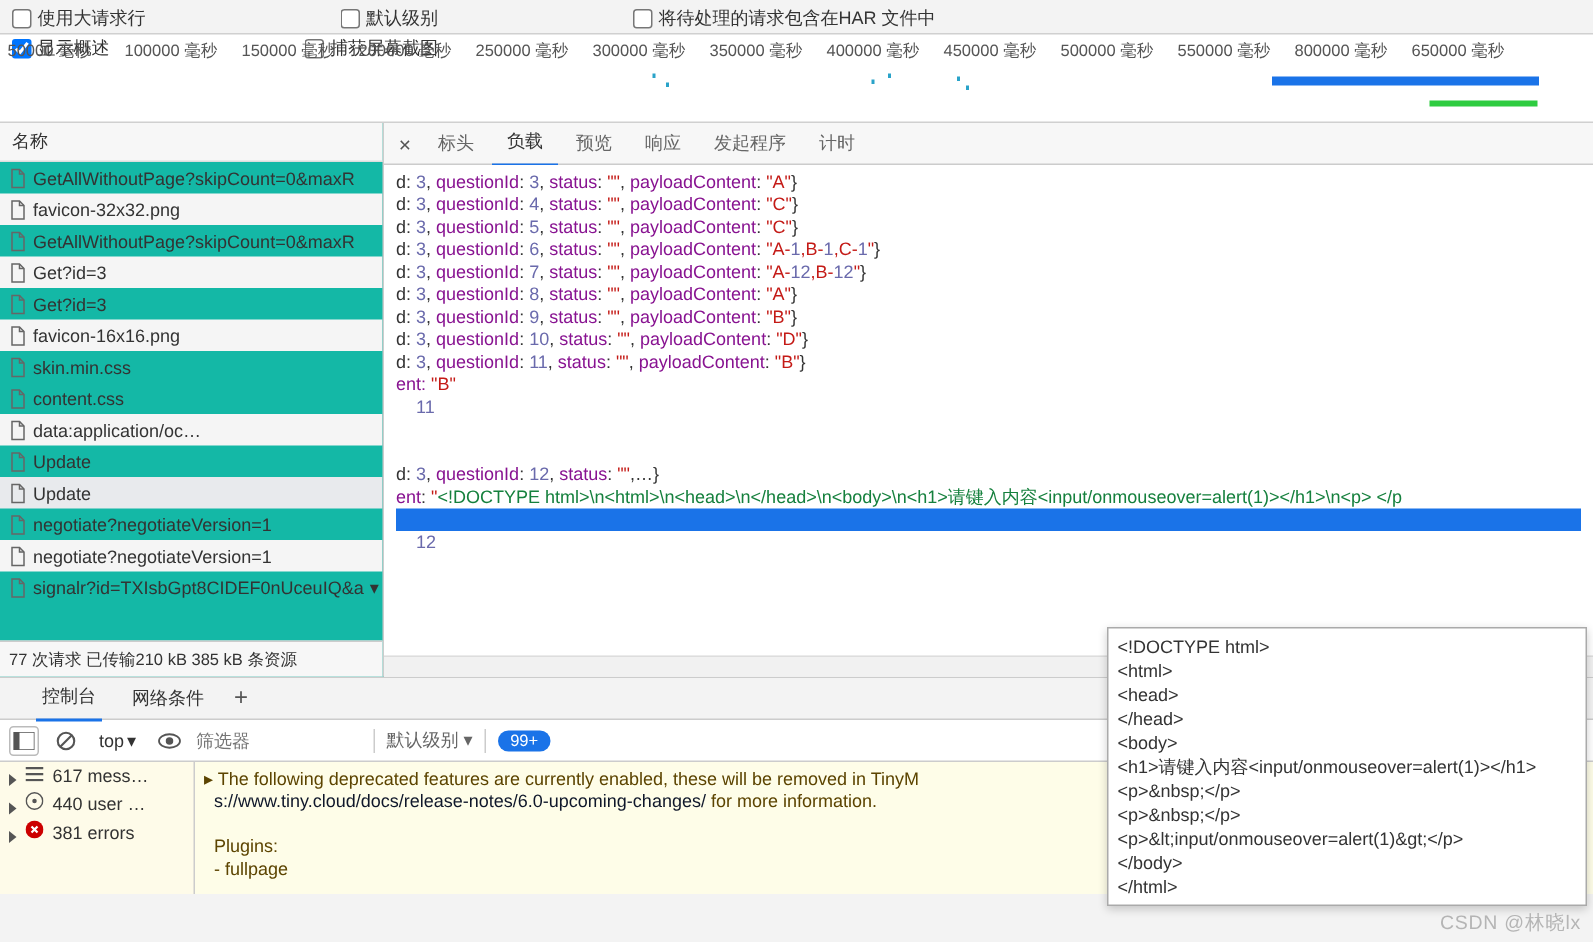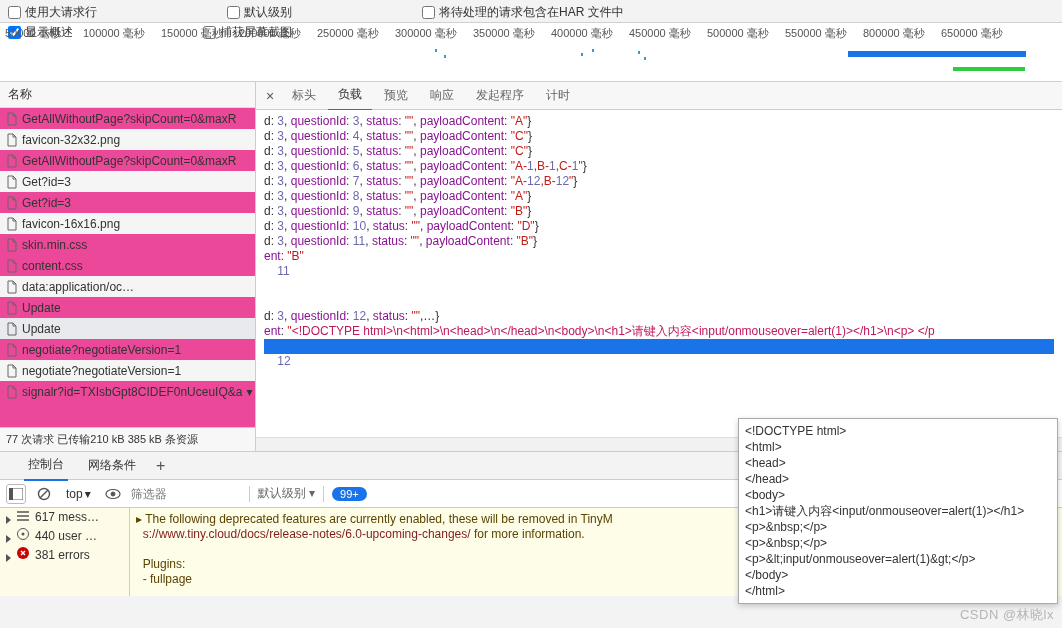--- a/index.html
+++ b/index.html
@@ -16,39 +16,39 @@
   .timeline { background: #fff; border-top: 1px solid #d0d0d0; border-bottom: 1px solid #d0d0d0; height: 60px; }
   .timeline-labels { display: flex; font-size: 11px; color: #555; padding: 3px 5px 0; }
   .timeline-labels span { flex: 0 0 auto; width: 78px; white-space: nowrap; }
   .timeline-body { position: relative; height: 36px; }
   .tl-dot { position: absolute; width: 2px; height: 3px; background: #2aa3c9; }
   .tl-bar-blue { position: absolute; height: 6px; background: #1a73e8; top: 10px; }
   .tl-bar-green { position: absolute; height: 4px; background: #2ecc40; top: 26px; }
   
   
   .main-split { display:flex; height: 370px; border-bottom:1px solid #ccc;}
-  .side-panel { width: 256px; border-right: 1px solid #ccc; background:#ec4899; display:flex; flex-direction:column; }
+  .side-panel { width: 256px; border-right: 1px solid #ccc; background:#14b8a6; display:flex; flex-direction:column; }
   .side-panel .hdr { padding: 4px 8px; font-size:12px; border-bottom:1px solid #ddd; background:#f7f7f7;}
   .req-list { flex:1; overflow:auto; }
   .req-item { display:flex; align-items:center; gap:4px; padding:2px 6px; height:21px; font-size:12px; white-space:nowrap; overflow:hidden; }
   .req-item.alt { background:#f5f5f5; }
   .req-item.sel { background:#e8eaed; }
   .req-foot { border-top:1px solid #ccc; padding:4px 6px; font-size:11px; color:#333; background:#f7f7f7;}
   .file-icon { width:12px; height:14px; flex:0 0 auto; }
   
   .detail-panel { flex:1; display:flex; flex-direction:column; background:#fff; }
   .detail-tabs { display:flex; align-items:center; gap:2px; border-bottom:1px solid #ccc; height:28px; padding:0 4px; background:#f7f7f7;}
   .detail-tabs .close { width:20px; text-align:center; color:#555; font-size:14px; cursor:pointer;}
   .detail-tabs .tab { padding:6px 10px; font-size:12px; color:#666; }
   .detail-tabs .tab.active { color:#333; border-bottom:2px solid #1a73e8; }
   .payload-body { flex:1; padding:4px 8px; font-family: Consolas,"Courier New",monospace; font-size:12px; line-height:15px; white-space:pre; overflow:auto; background:#fff;}
   .payload-body .k { color:#881391; }
   .payload-body .s { color:#c41a16; }
   .payload-body .num { color:#6a6aac; }
-  .payload-body .tag { color:#be185d; }
+  .payload-body .tag { color:#15803d; }
   .payload-body .blue-sel { background:#1a73e8; color:#fff; display:block; }
   .scrollbar-h { height:14px; background:#f1f1f1; border-top:1px solid #ddd;}
   
   
   .tooltip-pop { position:absolute; top:418px; left:738px; width:320px; background:#fff; border:1px solid #aaa; box-shadow:0 2px 6px rgba(0,0,0,0.2); font-family:Consolas,monospace; font-size:12px; line-height:16px; padding:4px 6px; z-index:100;}
   
   
   .console-tabs { display:flex; align-items:center; height:28px; background:#f3f3f3; border-bottom:1px solid #ccc; padding:0 24px; gap:16px;}
   .console-tabs .tab { font-size:12px; padding:6px 4px; }
   .console-tabs .tab.active { border-bottom:2px solid #1a73e8; }
@@ -62,21 +62,21 @@
   .sep { width:1px; height:16px; background:#ccc;}
   .level-sel { font-size:12px; color:#666;}
   .badge-blue { background:#1a73e8; color:#fff; border-radius:10px; padding:1px 8px; font-size:11px;}
   
   .console-body { display:flex; height:88px; background:#fff; }
   .console-side { width:130px; border-right:1px solid #ccc; background:#fefbe9;}
   .console-side .row { display:flex; align-items:flex-end; gap:6px; padding:2px 6px; font-size:12px;}
   .caret-r { width:0;height:0;border-left:5px solid #555;border-top:4px solid transparent;border-bottom:4px solid transparent;}
   .console-main { flex:1; padding:4px 6px; font-family:Consolas,monospace; font-size:12px; line-height:15px; background:#fefde8; color:#333;}
   .console-main .warn { color:#5c4400;}
-  .console-main a { color:#7f1d1d;}
+  .console-main a { color:#0f172a;}
   
   .watermark { position:absolute; bottom:4px; right:8px; font-size:13px; color:rgba(120,120,120,0.5); letter-spacing:0.5px; z-index:200;}
   
   
   .ic-doc { stroke:#666; fill:none; stroke-width:1;}
   .ic-eye { stroke:#555;}
   .ic-ban { stroke:#555;}
   .ic-x-circle { fill:#cc0000;}
   .ic-list { stroke:#555;}
 

